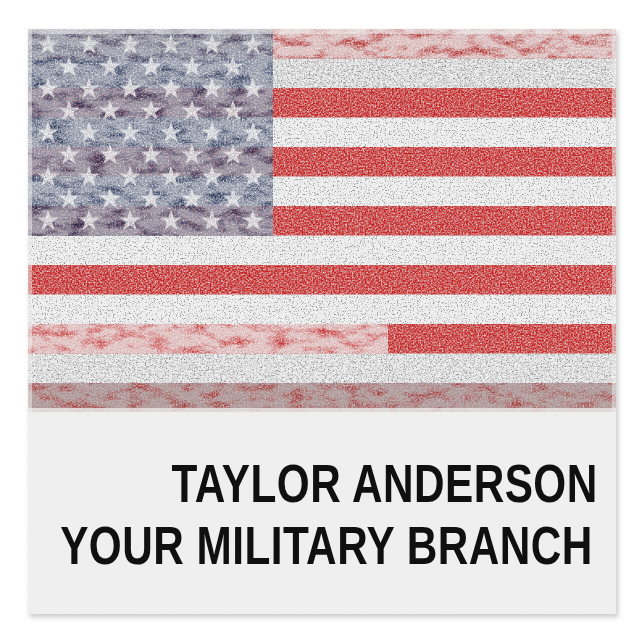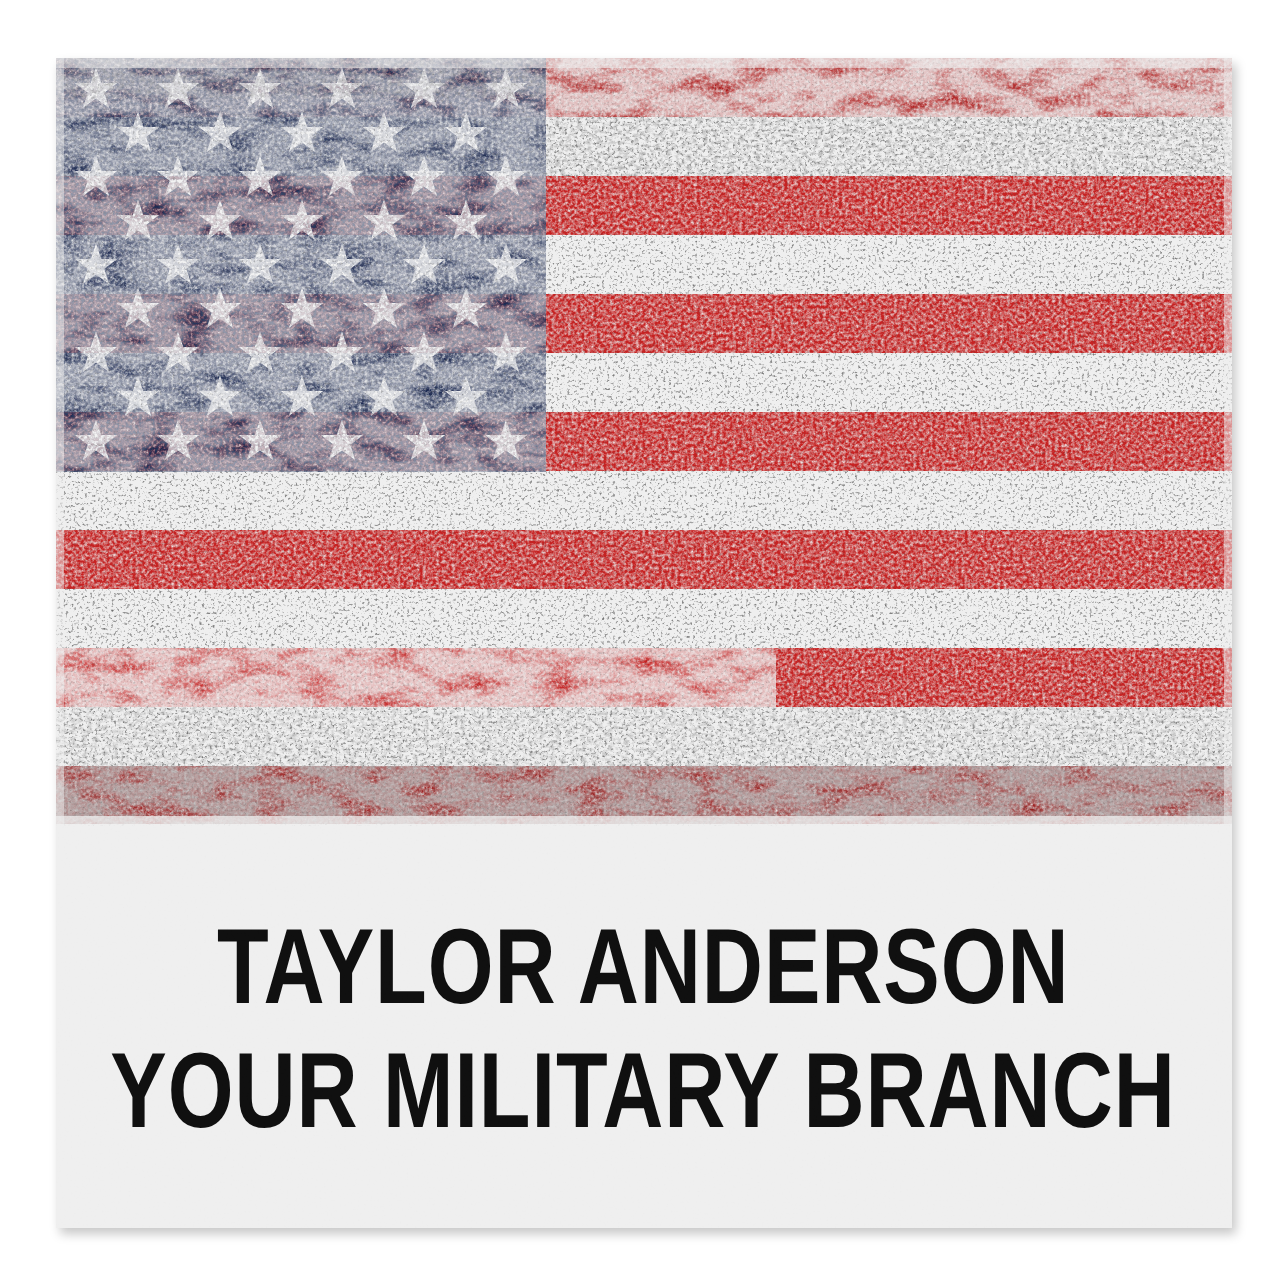--- a/index.html
+++ b/index.html
@@ -55,21 +55,21 @@
 
   
   #caption-block {
     position: absolute;
     left: 0;
     top: 384px;
     width: 588px;
     height: 201px;
     display: flex;
     flex-direction: column;
-    align-items: center;
+    align-items: flex-end;
     justify-content: center;
     background: #efefef;
     z-index: 5;
   }
 
   .caption-line {
     color: #101010;
     font-family: "Liberation Sans Narrow", "Liberation Sans", sans-serif;
     font-weight: 700;
     letter-spacing: 0.5px;

